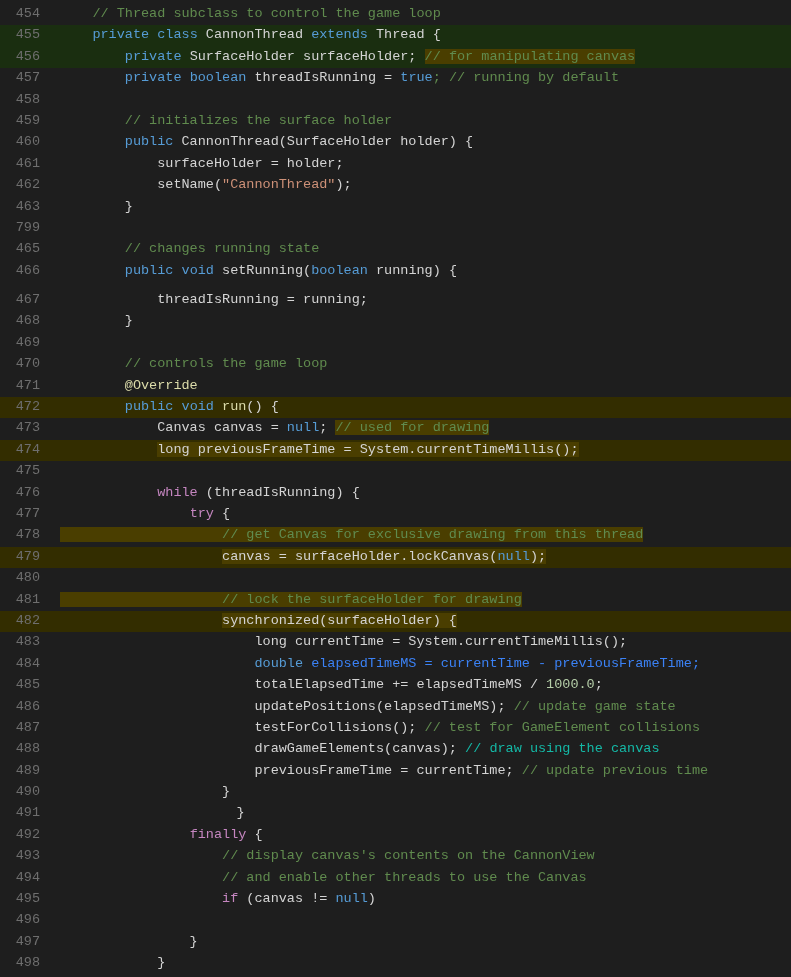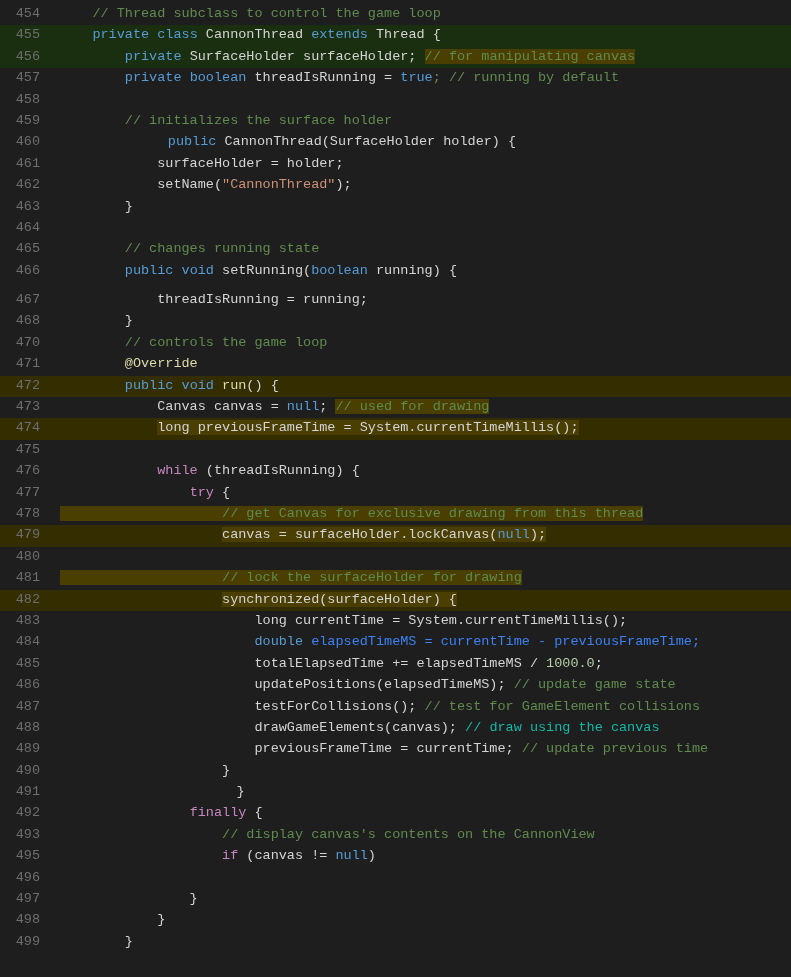--- a/index.html
+++ b/index.html
@@ -40,57 +40,61 @@
       <span style="flex: 1 1 0%; white-space: pre; padding-left: 8px; font-family: &quot;Courier New&quot;, Courier, monospace; font-size: 13.5px; line-height: 1.55;"><span style="color: rgb(212, 212, 212);">        </span><span style="color: rgb(86, 156, 214);">private</span><span style="color: rgb(212, 212, 212);"> </span><span style="color: rgb(86, 156, 214);">boolean</span><span style="color: rgb(212, 212, 212);"> threadIsRunning = </span><span style="color: rgb(86, 156, 214);">true</span><span style="color: rgb(96, 139, 78);">; // running by default</span></span>
     </div>
     <div style="display: flex; min-height: 21.4px;">
       <span style="min-width: 52px; padding-right: 12px; padding-left: 8px; text-align: right; color: rgb(110, 110, 110); user-select: none; flex-shrink: 0; font-family: &quot;Courier New&quot;, Courier, monospace; font-size: 13.5px; line-height: 1.55;">458</span>
       <span style="flex: 1 1 0%; white-space: pre; padding-left: 8px; font-family: &quot;Courier New&quot;, Courier, monospace; font-size: 13.5px; line-height: 1.55;"></span>
     </div>
     <div style="display: flex; min-height: 21.4px;">
       <span style="min-width: 52px; padding-right: 12px; padding-left: 8px; text-align: right; color: rgb(110, 110, 110); user-select: none; flex-shrink: 0; font-family: &quot;Courier New&quot;, Courier, monospace; font-size: 13.5px; line-height: 1.55;">459</span>
       <span style="flex: 1 1 0%; white-space: pre; padding-left: 8px; font-family: &quot;Courier New&quot;, Courier, monospace; font-size: 13.5px; line-height: 1.55;"><span style="color: rgb(96, 139, 78);">        // initializes the surface holder</span></span>
     </div>
-    <div style="display: flex; min-height: 21.4px; gap: 43px;">
+    <div style="display: flex; min-height: 21.4px;">
       <span style="min-width: 52px; padding-right: 12px; padding-left: 8px; text-align: right; color: rgb(110, 110, 110); user-select: none; flex-shrink: 0; font-family: &quot;Courier New&quot;, Courier, monospace; font-size: 13.5px; line-height: 1.55;">460</span>
       <span style="flex: 1 1 0%; white-space: pre; padding-left: 8px; font-family: &quot;Courier New&quot;, Courier, monospace; font-size: 13.5px; line-height: 1.55;"><span style="color: rgb(212, 212, 212);">        </span><span style="color: rgb(86, 156, 214);">public</span><span style="color: rgb(212, 212, 212);"> CannonThread(SurfaceHolder holder) {</span></span>
     </div>
     <div style="display: flex; min-height: 21.4px;">
       <span style="min-width: 52px; padding-right: 12px; padding-left: 8px; text-align: right; color: rgb(110, 110, 110); user-select: none; flex-shrink: 0; font-family: &quot;Courier New&quot;, Courier, monospace; font-size: 13.5px; line-height: 1.55;">461</span>
       <span style="flex: 1 1 0%; white-space: pre; padding-left: 8px; font-family: &quot;Courier New&quot;, Courier, monospace; font-size: 13.5px; line-height: 1.55;"><span style="color: rgb(212, 212, 212);">            surfaceHolder = holder;</span></span>
     </div>
     <div style="display: flex; min-height: 21.4px;">
       <span style="min-width: 52px; padding-right: 12px; padding-left: 8px; text-align: right; color: rgb(110, 110, 110); user-select: none; flex-shrink: 0; font-family: &quot;Courier New&quot;, Courier, monospace; font-size: 13.5px; line-height: 1.55;">462</span>
       <span style="flex: 1 1 0%; white-space: pre; padding-left: 8px; font-family: &quot;Courier New&quot;, Courier, monospace; font-size: 13.5px; line-height: 1.55;"><span style="color: rgb(212, 212, 212);">            setName(</span><span style="color: rgb(206, 145, 120);">"CannonThread"</span><span style="color: rgb(212, 212, 212);">);</span></span>
     </div>
     <div style="display: flex; min-height: 21.4px;">
       <span style="min-width: 52px; padding-right: 12px; padding-left: 8px; text-align: right; color: rgb(110, 110, 110); user-select: none; flex-shrink: 0; font-family: &quot;Courier New&quot;, Courier, monospace; font-size: 13.5px; line-height: 1.55;">463</span>
       <span style="flex: 1 1 0%; white-space: pre; padding-left: 8px; font-family: &quot;Courier New&quot;, Courier, monospace; font-size: 13.5px; line-height: 1.55;"><span style="color: rgb(212, 212, 212);">        }</span></span>
     </div>
     <div style="display: flex; min-height: 21.4px;">
-      <span style="min-width: 52px; padding-right: 12px; padding-left: 8px; text-align: right; color: rgb(110, 110, 110); user-select: none; flex-shrink: 0; font-family: &quot;Courier New&quot;, Courier, monospace; font-size: 13.5px; line-height: 1.55;">464</span>
+      <span style="min-width: 52px; padding-right: 12px; padding-left: 8px; text-align: right; color: rgb(110, 110, 110); user-select: none; flex-shrink: 0; font-family: &quot;Courier New&quot;, Courier, monospace; font-size: 13.5px; line-height: 1.55;">799</span>
       <span style="flex: 1 1 0%; white-space: pre; padding-left: 8px; font-family: &quot;Courier New&quot;, Courier, monospace; font-size: 13.5px; line-height: 1.55;"></span>
     </div>
     <div style="display: flex; min-height: 21.4px;">
       <span style="min-width: 52px; padding-right: 12px; padding-left: 8px; text-align: right; color: rgb(110, 110, 110); user-select: none; flex-shrink: 0; font-family: &quot;Courier New&quot;, Courier, monospace; font-size: 13.5px; line-height: 1.55;">465</span>
       <span style="flex: 1 1 0%; white-space: pre; padding-left: 8px; font-family: &quot;Courier New&quot;, Courier, monospace; font-size: 13.5px; line-height: 1.55;"><span style="color: rgb(96, 139, 78);">        // changes running state</span></span>
     </div>
     <div style="display: flex; min-height: 21.4px;">
       <span style="min-width: 52px; padding-right: 12px; padding-left: 8px; text-align: right; color: rgb(110, 110, 110); user-select: none; flex-shrink: 0; font-family: &quot;Courier New&quot;, Courier, monospace; font-size: 13.5px; line-height: 1.55;">466</span>
       <span style="flex: 1 1 0%; white-space: pre; padding-left: 8px; font-family: &quot;Courier New&quot;, Courier, monospace; font-size: 13.5px; line-height: 1.55;"><span style="color: rgb(212, 212, 212);">        </span><span style="color: rgb(86, 156, 214);">public</span><span style="color: rgb(212, 212, 212);"> </span><span style="color: rgb(86, 156, 214);">void</span><span style="color: rgb(212, 212, 212);"> setRunning(</span><span style="color: rgb(86, 156, 214);">boolean</span><span style="color: rgb(212, 212, 212);"> running) {</span></span>
     </div>
     <div style="display: flex; min-height: 21.4px; margin-top: 8px;">
       <span style="min-width: 52px; padding-right: 12px; padding-left: 8px; text-align: right; color: rgb(110, 110, 110); user-select: none; flex-shrink: 0; font-family: &quot;Courier New&quot;, Courier, monospace; font-size: 13.5px; line-height: 1.55;">467</span>
       <span style="flex: 1 1 0%; white-space: pre; padding-left: 8px; font-family: &quot;Courier New&quot;, Courier, monospace; font-size: 13.5px; line-height: 1.55;"><span style="color: rgb(212, 212, 212);">            threadIsRunning = running;</span></span>
     </div>
     <div style="display: flex; min-height: 21.4px;">
       <span style="min-width: 52px; padding-right: 12px; padding-left: 8px; text-align: right; color: rgb(110, 110, 110); user-select: none; flex-shrink: 0; font-family: &quot;Courier New&quot;, Courier, monospace; font-size: 13.5px; line-height: 1.55;">468</span>
       <span style="flex: 1 1 0%; white-space: pre; padding-left: 8px; font-family: &quot;Courier New&quot;, Courier, monospace; font-size: 13.5px; line-height: 1.55;"><span style="color: rgb(212, 212, 212);">        }</span></span>
     </div>
     <div style="display: flex; min-height: 21.4px;">
+      <span style="min-width: 52px; padding-right: 12px; padding-left: 8px; text-align: right; color: rgb(110, 110, 110); user-select: none; flex-shrink: 0; font-family: &quot;Courier New&quot;, Courier, monospace; font-size: 13.5px; line-height: 1.55;">469</span>
+      <span style="flex: 1 1 0%; white-space: pre; padding-left: 8px; font-family: &quot;Courier New&quot;, Courier, monospace; font-size: 13.5px; line-height: 1.55;"></span>
+    </div>
+    <div style="display: flex; min-height: 21.4px;">
       <span style="min-width: 52px; padding-right: 12px; padding-left: 8px; text-align: right; color: rgb(110, 110, 110); user-select: none; flex-shrink: 0; font-family: &quot;Courier New&quot;, Courier, monospace; font-size: 13.5px; line-height: 1.55;">470</span>
       <span style="flex: 1 1 0%; white-space: pre; padding-left: 8px; font-family: &quot;Courier New&quot;, Courier, monospace; font-size: 13.5px; line-height: 1.55;"><span style="color: rgb(96, 139, 78);">        // controls the game loop</span></span>
     </div>
     <div style="display: flex; min-height: 21.4px;">
       <span style="min-width: 52px; padding-right: 12px; padding-left: 8px; text-align: right; color: rgb(110, 110, 110); user-select: none; flex-shrink: 0; font-family: &quot;Courier New&quot;, Courier, monospace; font-size: 13.5px; line-height: 1.55;">471</span>
       <span style="flex: 1 1 0%; white-space: pre; padding-left: 8px; font-family: &quot;Courier New&quot;, Courier, monospace; font-size: 13.5px; line-height: 1.55;"><span style="color: rgb(220, 220, 170);">        @Override</span></span>
     </div>
     <div style="display: flex; min-height: 21.4px; background-color: rgb(51, 45, 0);">
       <span style="min-width: 52px; padding-right: 12px; padding-left: 8px; text-align: right; color: rgb(110, 110, 110); user-select: none; flex-shrink: 0; font-family: &quot;Courier New&quot;, Courier, monospace; font-size: 13.5px; line-height: 1.55;">472</span>
       <span style="flex: 1 1 0%; white-space: pre; padding-left: 8px; font-family: &quot;Courier New&quot;, Courier, monospace; font-size: 13.5px; line-height: 1.55;"><span style="color: rgb(212, 212, 212);">        </span><span style="color: rgb(86, 156, 214);">public</span><span style="color: rgb(212, 212, 212);"> </span><span style="color: rgb(86, 156, 214);">void</span><span style="color: rgb(212, 212, 212);"> </span><span style="color: rgb(220, 220, 170);">run</span><span style="color: rgb(212, 212, 212);">() {</span></span>
@@ -173,20 +177,24 @@
     </div>
     <div style="display: flex; min-height: 21.4px;">
       <span style="min-width: 52px; padding-right: 12px; padding-left: 8px; text-align: right; color: rgb(110, 110, 110); user-select: none; flex-shrink: 0; font-family: &quot;Courier New&quot;, Courier, monospace; font-size: 13.5px; line-height: 1.55;">492</span>
       <span style="flex: 1 1 0%; white-space: pre; padding-left: 8px; font-family: &quot;Courier New&quot;, Courier, monospace; font-size: 13.5px; line-height: 1.55;"><span style="color: rgb(212, 212, 212);">                </span><span style="color: rgb(197, 134, 192);">finally</span><span style="color: rgb(212, 212, 212);"> {</span></span>
     </div>
     <div style="display: flex; min-height: 21.4px;">
       <span style="min-width: 52px; padding-right: 12px; padding-left: 8px; text-align: right; color: rgb(110, 110, 110); user-select: none; flex-shrink: 0; font-family: &quot;Courier New&quot;, Courier, monospace; font-size: 13.5px; line-height: 1.55;">493</span>
       <span style="flex: 1 1 0%; white-space: pre; padding-left: 8px; font-family: &quot;Courier New&quot;, Courier, monospace; font-size: 13.5px; line-height: 1.55;"><span style="color: rgb(96, 139, 78);">                    // display canvas's contents on the CannonView</span></span>
     </div>
     <div style="display: flex; min-height: 21.4px;">
+      <span style="min-width: 52px; padding-right: 12px; padding-left: 8px; text-align: right; color: rgb(110, 110, 110); user-select: none; flex-shrink: 0; font-family: &quot;Courier New&quot;, Courier, monospace; font-size: 13.5px; line-height: 1.55;">494</span>
+      <span style="flex: 1 1 0%; white-space: pre; padding-left: 8px; font-family: &quot;Courier New&quot;, Courier, monospace; font-size: 13.5px; line-height: 1.55;"><span style="color: rgb(96, 139, 78);">                    // and enable other threads to use the Canvas</span></span>
+    </div>
+    <div style="display: flex; min-height: 21.4px;">
       <span style="min-width: 52px; padding-right: 12px; padding-left: 8px; text-align: right; color: rgb(110, 110, 110); user-select: none; flex-shrink: 0; font-family: &quot;Courier New&quot;, Courier, monospace; font-size: 13.5px; line-height: 1.55;">495</span>
       <span style="flex: 1 1 0%; white-space: pre; padding-left: 8px; font-family: &quot;Courier New&quot;, Courier, monospace; font-size: 13.5px; line-height: 1.55;"><span style="color: rgb(212, 212, 212);">                    </span><span style="color: rgb(197, 134, 192);">if</span><span style="color: rgb(212, 212, 212);"> (canvas != </span><span style="color: rgb(86, 156, 214);">null</span><span style="color: rgb(212, 212, 212);">)</span></span>
     </div>
     <div style="display: flex; min-height: 21.4px;">
       <span style="min-width: 52px; padding-right: 12px; padding-left: 8px; text-align: right; color: rgb(110, 110, 110); user-select: none; flex-shrink: 0; font-family: &quot;Courier New&quot;, Courier, monospace; font-size: 13.5px; line-height: 1.55;">496</span>
       <span style="flex: 1 1 0%; white-space: pre; padding-left: 8px; font-family: &quot;Courier New&quot;, Courier, monospace; font-size: 13.5px; line-height: 1.55;"><span style="color: rgb(212, 212, 212);">                        </span></span>
     </div>
     <div style="display: flex; min-height: 21.4px;">
       <span style="min-width: 52px; padding-right: 12px; padding-left: 8px; text-align: right; color: rgb(110, 110, 110); user-select: none; flex-shrink: 0; font-family: &quot;Courier New&quot;, Courier, monospace; font-size: 13.5px; line-height: 1.55;">497</span>
       <span style="flex: 1 1 0%; white-space: pre; padding-left: 8px; font-family: &quot;Courier New&quot;, Courier, monospace; font-size: 13.5px; line-height: 1.55;"><span style="color: rgb(212, 212, 212);">                }</span></span>

